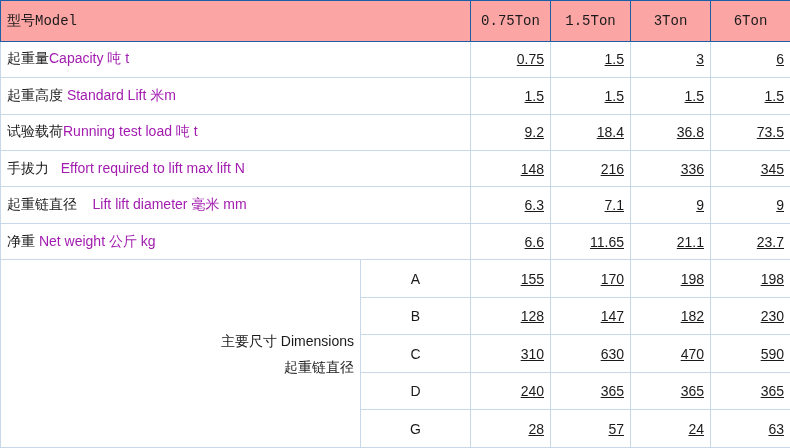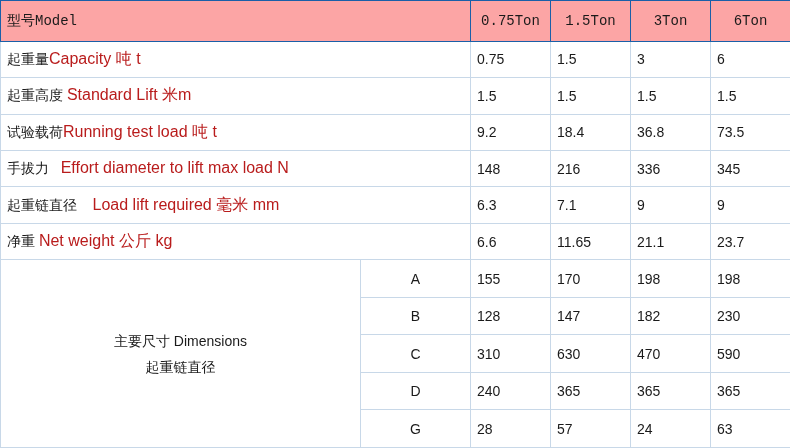--- a/index.html
+++ b/index.html
@@ -44,27 +44,28 @@
     font-size: 14px;
   }
   
   .lbl {
     text-align: left;
     padding-left: 14px;
     font-size: 14px;
     white-space: nowrap;
   }
   .lbl .cn { font-size: 14px; color: #1a1a1a; }
-  .lbl .en { font-size: 16px; color: #b91c1c; }
+  .lbl .en { font-size: 14px; color: #a21caf; }
   .val {
-    text-align: left;
-    font-size: 14px;
+    text-align: right;
+    font-size: 14px;
+    text-decoration: underline;
   }
   .dim-label {
-    text-align: center;
+    text-align: right;
     padding-left: 14px;
     vertical-align: middle;
     font-size: 15px;
     line-height: 26px;
   }
   .dim-key {
     text-align: center;
     font-size: 14px;
   }
   .row-std { height: 35px; }
@@ -119,31 +120,31 @@
         <span class="cn">试验载荷</span><span class="en">Running test load 吨 t</span>
       </td>
       <td class="val">9.2</td>
       <td class="val">18.4</td>
       <td class="val">36.8</td>
       <td class="val">73.5</td>
     </tr>
 
     <tr class="row-std">
       <td class="lbl" colspan="2">
-        <span class="cn">手拔力</span>&nbsp;&nbsp; <span class="en">Effort diameter to lift max load N</span>
+        <span class="cn">手拔力</span>&nbsp;&nbsp; <span class="en">Effort required to lift max lift N</span>
       </td>
       <td class="val">148</td>
       <td class="val">216</td>
       <td class="val">336</td>
       <td class="val">345</td>
     </tr>
 
     <tr class="row-std">
       <td class="lbl" colspan="2">
-        <span class="cn">起重链直径</span>&nbsp;&nbsp;&nbsp; <span class="en">Load lift required 毫米 mm</span>
+        <span class="cn">起重链直径</span>&nbsp;&nbsp;&nbsp; <span class="en">Lift lift diameter 毫米 mm</span>
       </td>
       <td class="val">6.3</td>
       <td class="val">7.1</td>
       <td class="val">9</td>
       <td class="val">9</td>
     </tr>
 
     <tr class="row-std">
       <td class="lbl" colspan="2">
         <span class="cn">净重</span> <span class="en">Net weight 公斤 kg</span>

